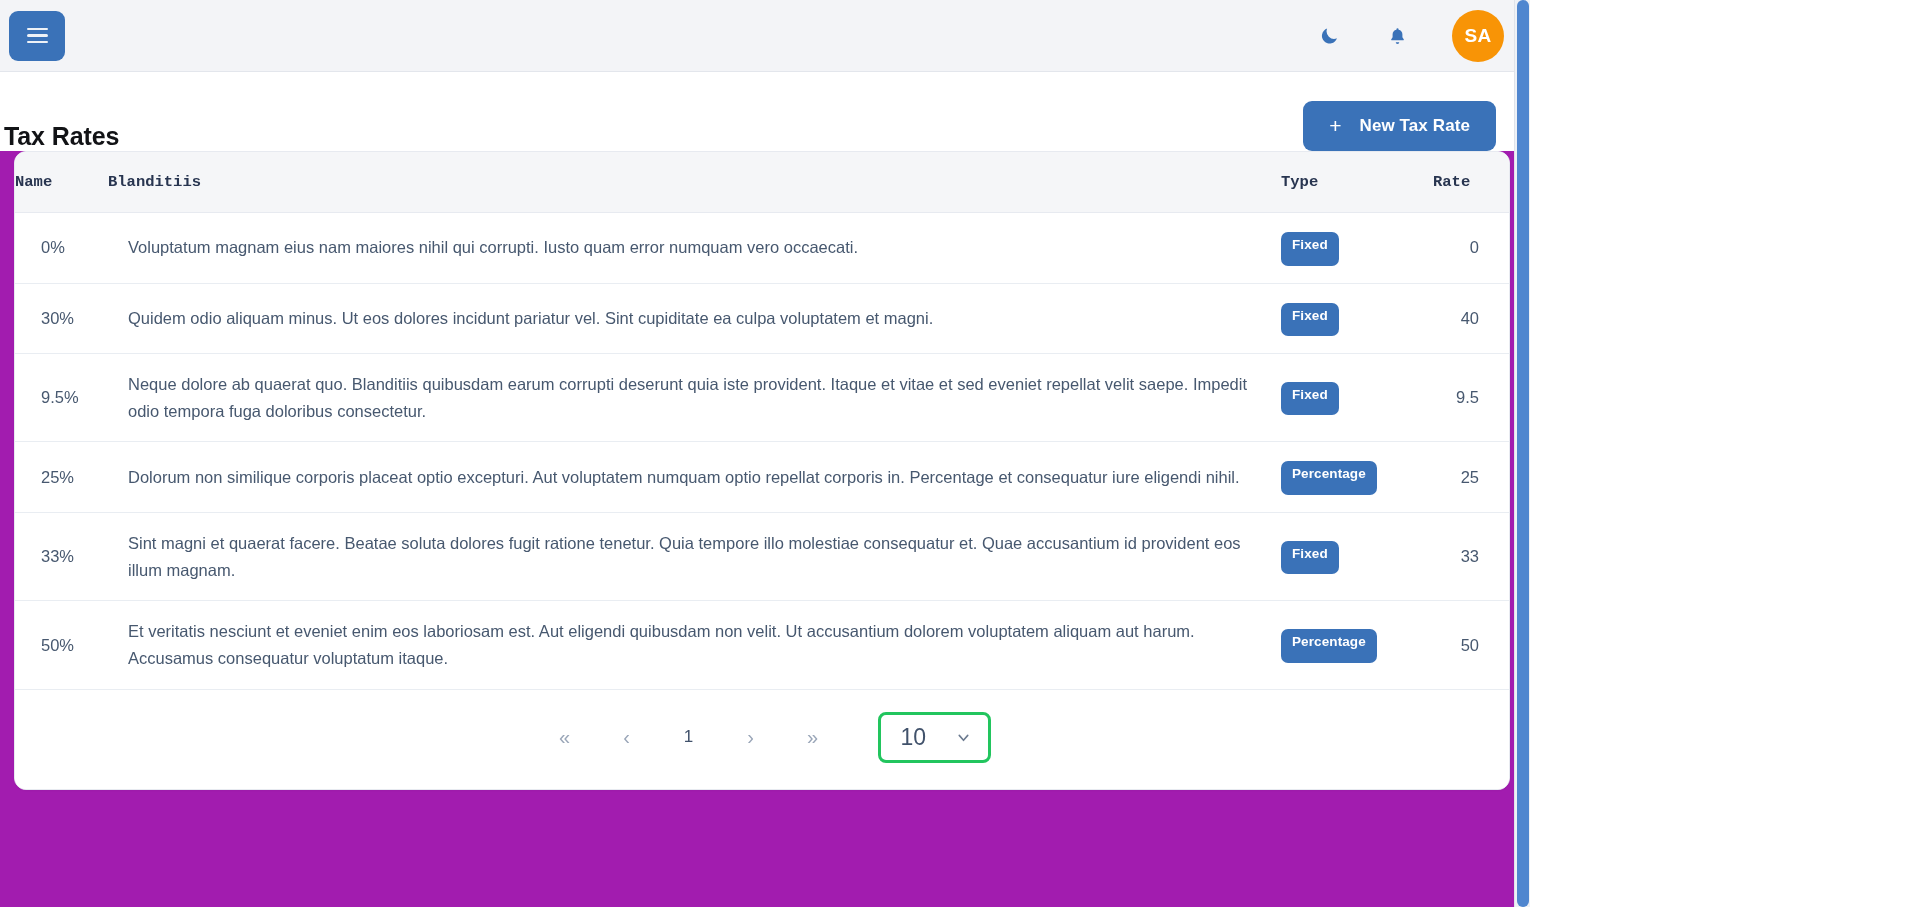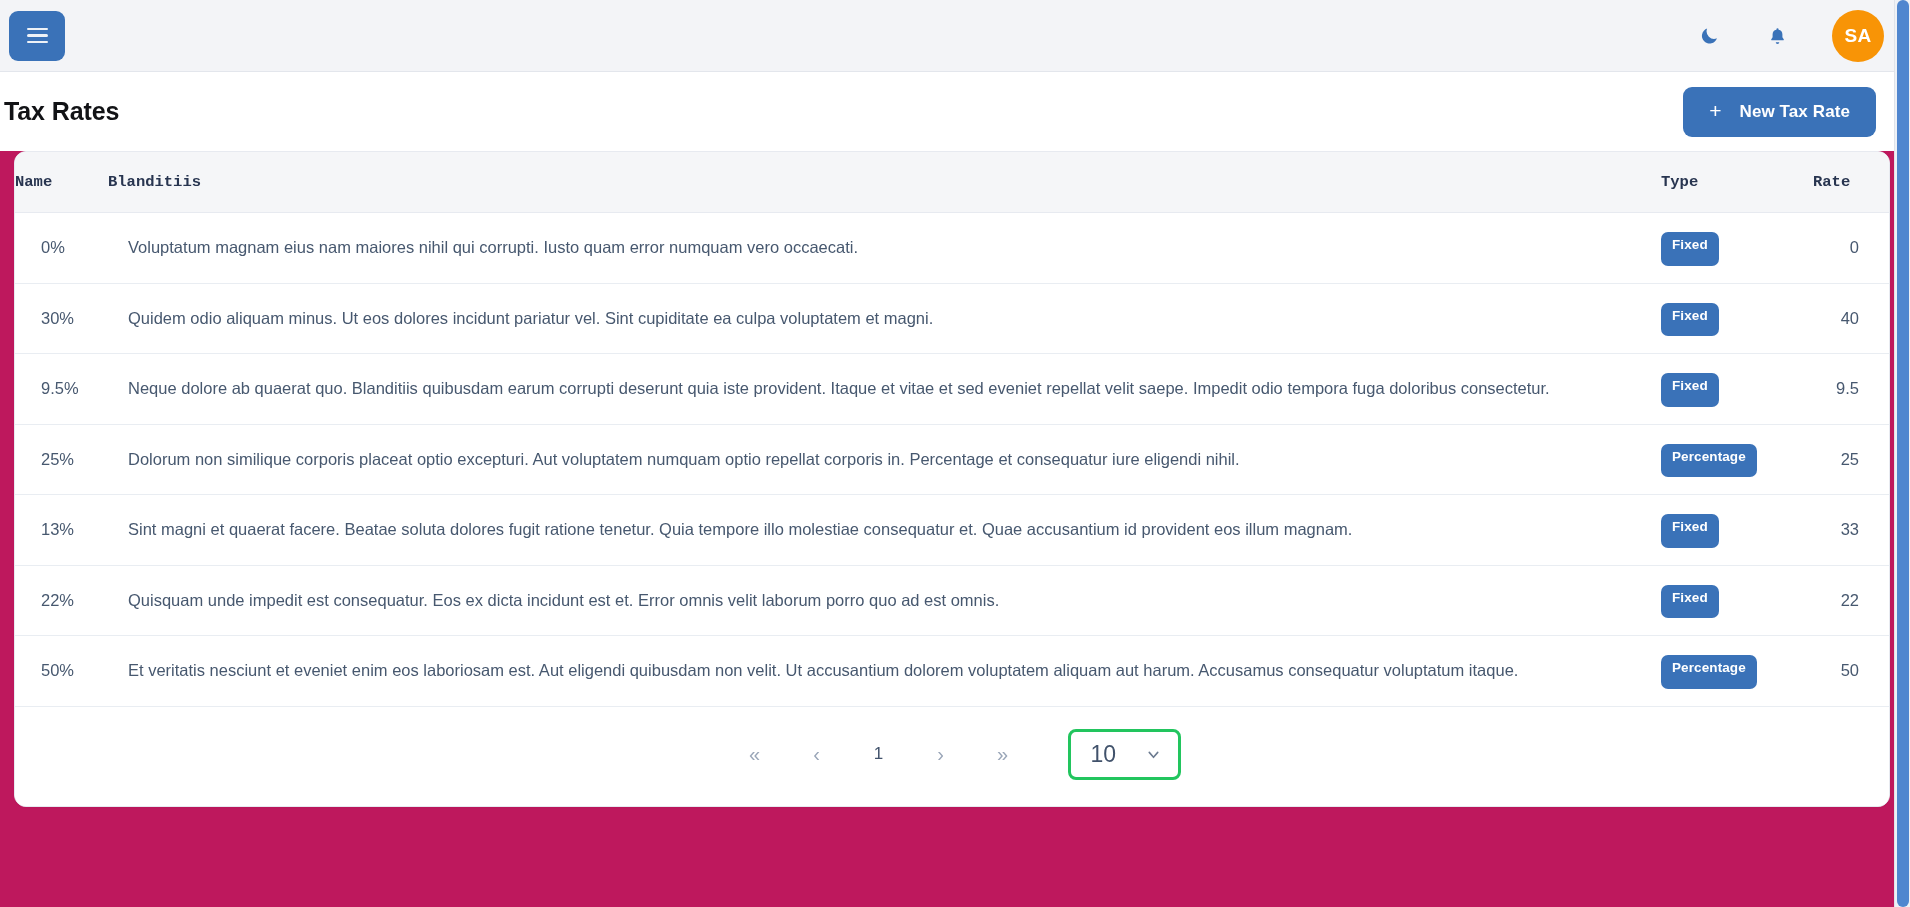--- a/index.html
+++ b/index.html
@@ -13,23 +13,23 @@
   body {
     font-family: "Liberation Sans", sans-serif;
     background: #ffffff;
     color: #334155;
     -webkit-font-smoothing: antialiased;
   }
 
   
   #app {
     position: relative;
-    width: 1910px;
+    width: 1530px;
     height: 907px;
-    background: #be185d;
+    background: #a21caf;
   }
 
   
   .topbar {
     height: 72px;
     background: #f3f4f7;
     border-bottom: 1px solid #e3e6ec;
     display: flex;
     align-items: center;
     padding: 0 26px 0 9px;
@@ -95,21 +95,21 @@
     letter-spacing: 0.3px;
     cursor: pointer;
     flex: none;
   }
 
   
   .page-header {
     height: 79px;
     padding: 0 34px 0 4px;
     display: flex;
-    align-items: center;
+    align-items: flex-end;
     justify-content: space-between;
     background: #ffffff;
   }
 
   .page-title {
     font-size: 25px;
     font-weight: 700;
     color: #121316;
     letter-spacing: -0.1px;
   }
@@ -380,30 +380,24 @@
             <td class="td-type"><span class="badge">Fixed</span></td>
             <td class="td-rate">9.5</td>
           </tr>
           <tr>
             <td class="td-name">25%</td>
             <td class="td-desc">Dolorum non similique corporis placeat optio excepturi. Aut voluptatem numquam optio repellat corporis in. Percentage et consequatur iure eligendi nihil.</td>
             <td class="td-type"><span class="badge">Percentage</span></td>
             <td class="td-rate">25</td>
           </tr>
           <tr>
-            <td class="td-name">13%</td>
+            <td class="td-name">33%</td>
             <td class="td-desc">Sint magni et quaerat facere. Beatae soluta dolores fugit ratione tenetur. Quia tempore illo molestiae consequatur et. Quae accusantium id provident eos illum magnam.</td>
             <td class="td-type"><span class="badge">Fixed</span></td>
             <td class="td-rate">33</td>
-          </tr>
-          <tr>
-            <td class="td-name">22%</td>
-            <td class="td-desc">Quisquam unde impedit est consequatur. Eos ex dicta incidunt est et. Error omnis velit laborum porro quo ad est omnis.</td>
-            <td class="td-type"><span class="badge">Fixed</span></td>
-            <td class="td-rate">22</td>
           </tr>
           <tr>
             <td class="td-name">50%</td>
             <td class="td-desc">Et veritatis nesciunt et eveniet enim eos laboriosam est. Aut eligendi quibusdam non velit. Ut accusantium dolorem voluptatem aliquam aut harum. Accusamus consequatur voluptatum itaque.</td>
             <td class="td-type"><span class="badge">Percentage</span></td>
             <td class="td-rate">50</td>
           </tr>
         </tbody>
     </table>
 

